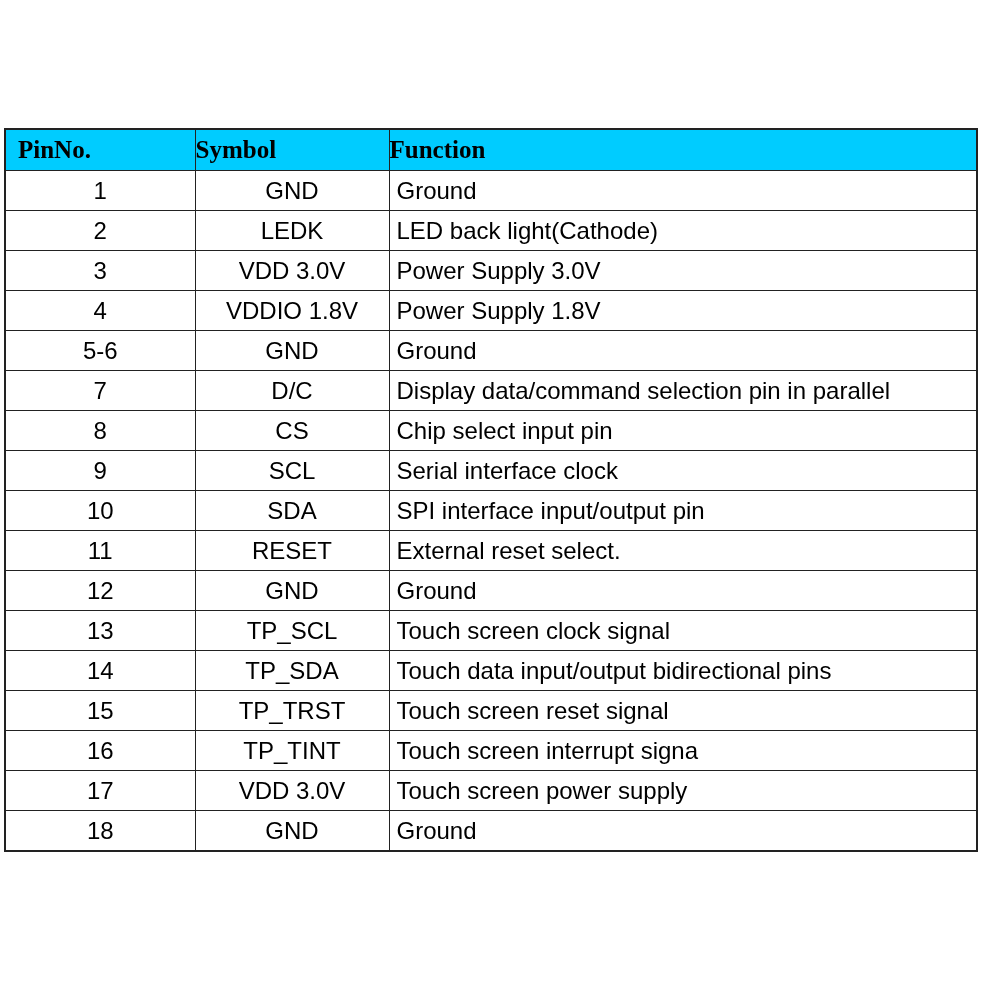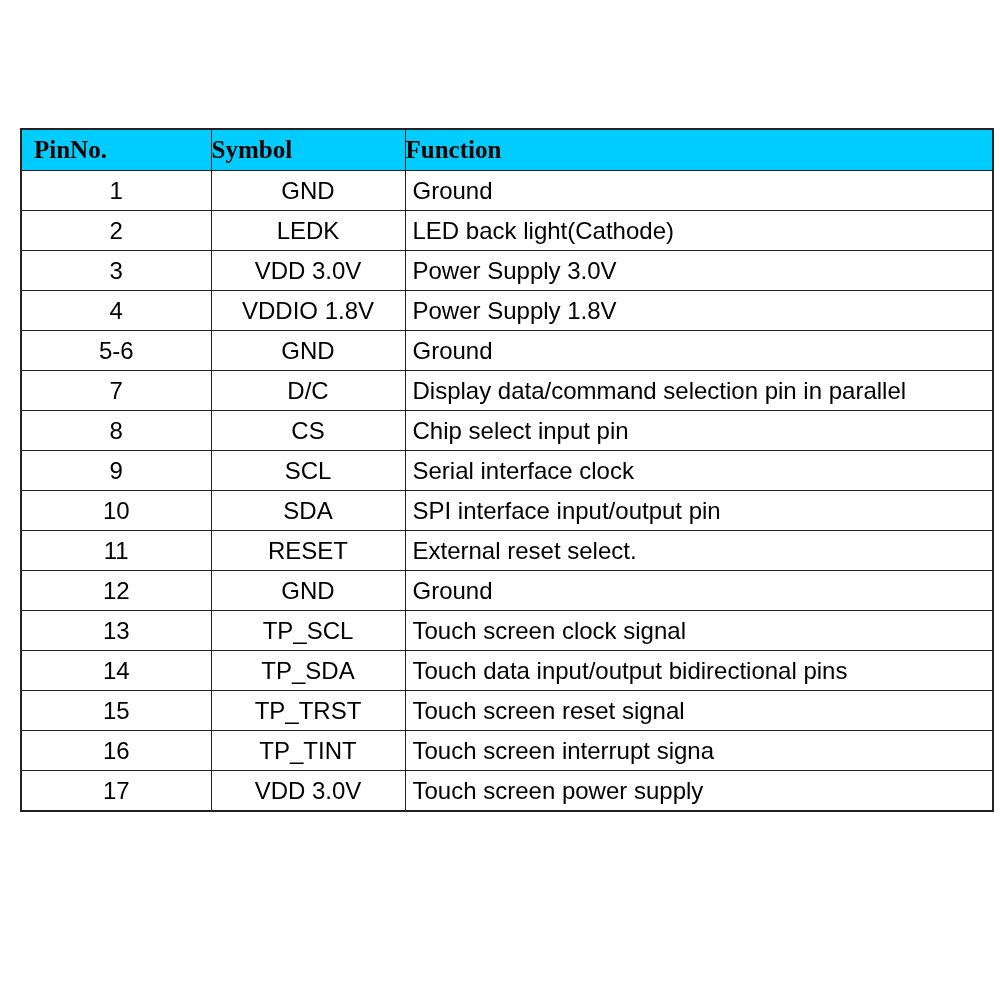--- a/index.html
+++ b/index.html
@@ -1,19 +1,19 @@
 <!DOCTYPE html>
 <html><head>
   <meta charset="utf-8">
   <style>
     html, body { margin: 0; padding: 0; background: #ffffff; }
     body { width: 1000px; height: 1000px; position: relative; overflow: hidden; }
     .pin-table {
       position: absolute;
-      left: 20px; top: 128px;
+      left: 4px; top: 128px;
       width: 972px;
       border-collapse: collapse;
       table-layout: fixed;
       border: 2px solid #222;
     }
     .pin-table col.c1 { width: 190px; }
     .pin-table col.c2 { width: 194px; }
     .pin-table col.c3 { width: 588px; }
     .pin-table th {
       height: 40px;
@@ -130,14 +130,19 @@
       <tr>
         <td class="pin">16</td>
         <td class="sym">TP_TINT</td>
         <td class="fn">Touch screen interrupt signa</td>
       </tr>
       <tr>
         <td class="pin">17</td>
         <td class="sym">VDD 3.0V</td>
         <td class="fn">Touch screen power supply</td>
       </tr>
+      <tr>
+        <td class="pin">18</td>
+        <td class="sym">GND</td>
+        <td class="fn">Ground</td>
+      </tr>
     </tbody>
 </table>
 
 </body></html>

